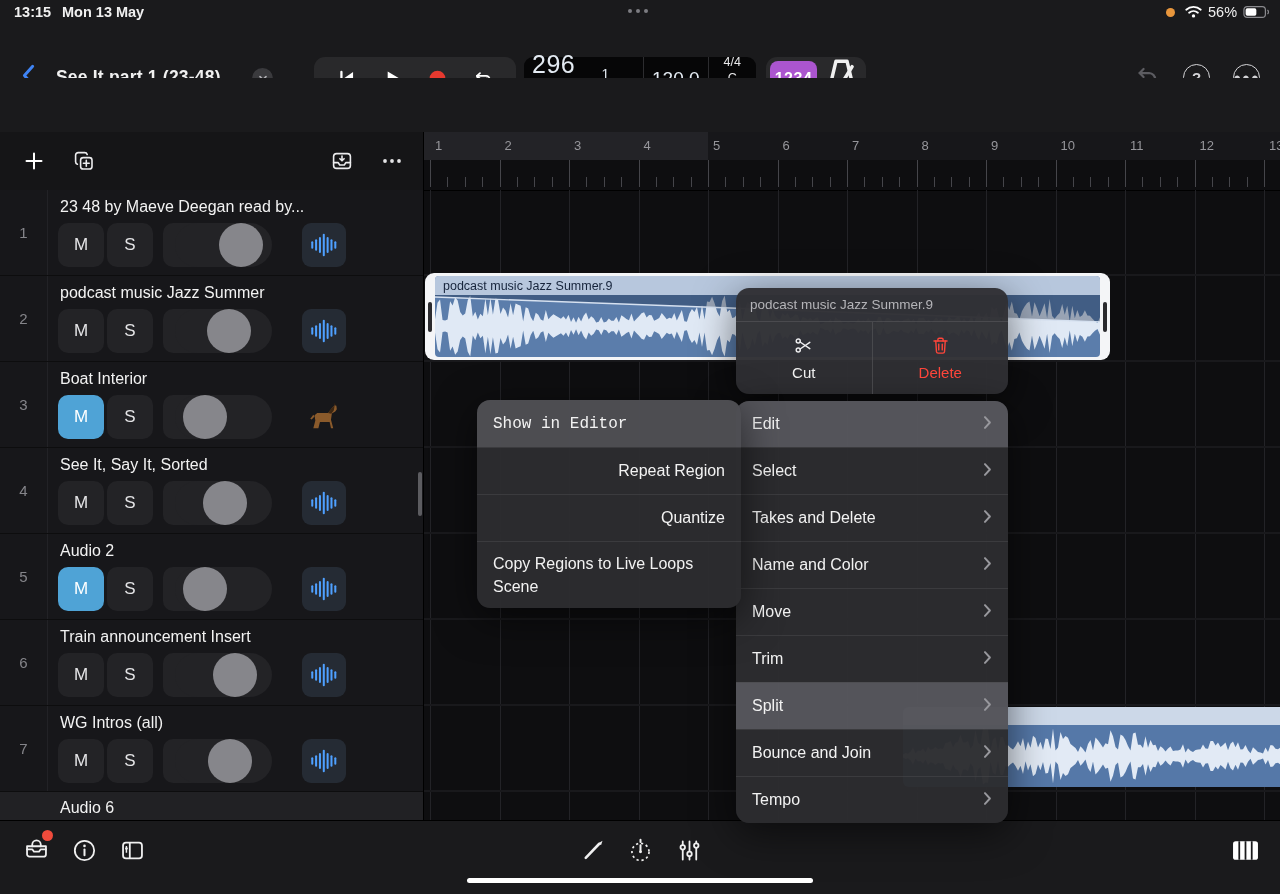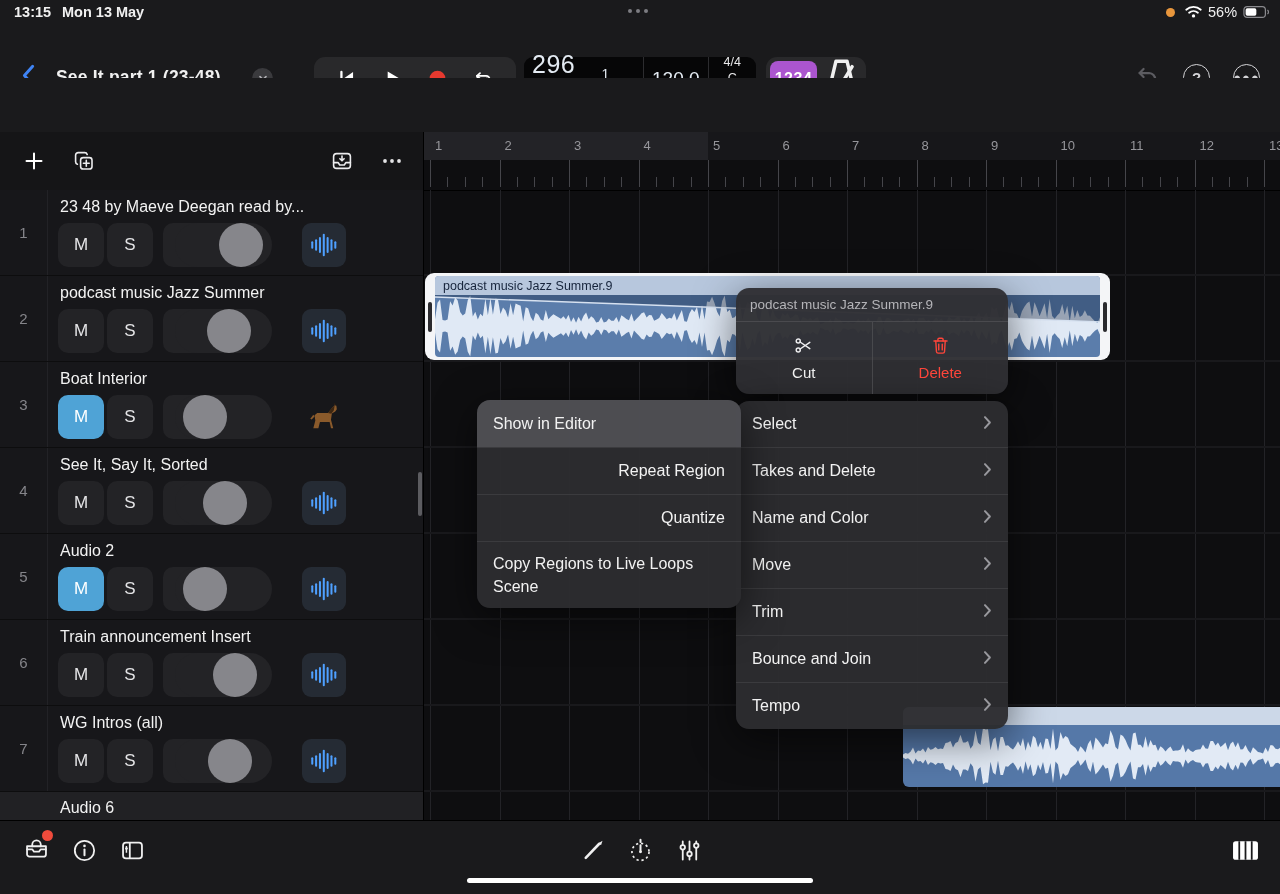--- a/index.html
+++ b/index.html
@@ -114,21 +114,21 @@
   .ctx-act svg{width:21px;height:21px;}
   .ctx-act.destructive{color:#ff453a;}
   #ctx-list{margin-top:7px;background:rgba(44,44,47,.97);border-radius:13px;overflow:hidden;box-shadow:0 10px 40px rgba(0,0,0,.55);}
   .ctx-item{height:46px;display:flex;align-items:center;justify-content:space-between;padding:0 16px;color:#f2f2f2;}
   .ctx-item + .ctx-item{border-top:1px solid rgba(72,72,76,.55);}
   .ctx-item.hl{background:rgba(105,105,112,.68);}
   #submenu{position:absolute;left:477px;top:400px;width:264px;z-index:41;background:rgba(44,44,47,.97);
            border-radius:13px;overflow:hidden;box-shadow:0 10px 40px rgba(0,0,0,.55);font-size:16px;}
   .sub-item{min-height:47px;display:flex;align-items:center;padding:0 16px;color:#f2f2f2;box-sizing:border-box;}
   .sub-item + .sub-item{border-top:1px solid rgba(72,72,76,.55);justify-content:flex-end;}
-  .sub-item.hl{background:rgba(105,105,112,.55);}
+  .sub-item.hl{background:rgba(105,105,112,.55);font-family:Liberation Mono, monospace;}
   .sub-item.tall{padding:10px 16px;line-height:1.45;}
   
   #bottombar{position:absolute;left:0;right:0;top:820px;height:74px;background:#1a1a1c;border-top:1px solid #000;z-index:10;}
   .bbtn{position:absolute;top:13px;width:32px;height:32px;display:flex;align-items:center;justify-content:center;}
   .bbtn svg{width:27px;height:27px;}
   #browser-badge{position:absolute;left:22px;top:-4px;width:11px;height:11px;border-radius:50%;background:#ef4b3c;}
   #homebar{position:absolute;left:467px;top:878px;width:346px;height:5px;border-radius:3px;background:#fff;z-index:50;}
 </style>
 </head>
 <body>
@@ -755,20 +755,26 @@
                   <path d="M9 6.8 V5.2 a1.5 1.5 0 0 1 1.5 -1.5 h3 a1.5 1.5 0 0 1 1.5 1.5 V6.8"></path>
                   <path d="M6.6 6.8 L7.4 19 a1.9 1.9 0 0 0 1.9 1.7 h5.4 a1.9 1.9 0 0 0 1.9 -1.7 L17.4 6.8"></path>
                   <path d="M10 10.4 V17 M14 10.4 V17"></path>
                 </g>
               </svg></span>
             <span>Delete</span>
           </div>
         </div>
     </div>
     <div id="ctx-list">
+        <div class="ctx-item hl">
+          <span>Edit</span>
+          <span><svg viewBox="0 0 12 20" width="9" height="15">
+              <path d="M2.6 2.8 L9.2 10 L2.6 17.2" stroke-linecap="round" stroke-linejoin="round" fill="none" stroke="#98989d" stroke-width="2.6"></path>
+            </svg></span>
+        </div>
         <div class="ctx-item">
           <span>Select</span>
           <span><svg viewBox="0 0 12 20" width="9" height="15">
               <path d="M2.6 2.8 L9.2 10 L2.6 17.2" stroke-linecap="round" stroke-linejoin="round" fill="none" stroke="#98989d" stroke-width="2.6"></path>
             </svg></span>
         </div>
         <div class="ctx-item">
           <span>Takes and Delete</span>
           <span><svg viewBox="0 0 12 20" width="9" height="15">
               <path d="M2.6 2.8 L9.2 10 L2.6 17.2" stroke-linecap="round" stroke-linejoin="round" fill="none" stroke="#98989d" stroke-width="2.6"></path>
@@ -785,20 +791,26 @@
           <span><svg viewBox="0 0 12 20" width="9" height="15">
               <path d="M2.6 2.8 L9.2 10 L2.6 17.2" stroke-linecap="round" stroke-linejoin="round" fill="none" stroke="#98989d" stroke-width="2.6"></path>
             </svg></span>
         </div>
         <div class="ctx-item">
           <span>Trim</span>
           <span><svg viewBox="0 0 12 20" width="9" height="15">
               <path d="M2.6 2.8 L9.2 10 L2.6 17.2" stroke-linecap="round" stroke-linejoin="round" fill="none" stroke="#98989d" stroke-width="2.6"></path>
             </svg></span>
         </div>
+        <div class="ctx-item hl">
+          <span>Split</span>
+          <span><svg viewBox="0 0 12 20" width="9" height="15">
+              <path d="M2.6 2.8 L9.2 10 L2.6 17.2" stroke-linecap="round" stroke-linejoin="round" fill="none" stroke="#98989d" stroke-width="2.6"></path>
+            </svg></span>
+        </div>
         <div class="ctx-item">
           <span>Bounce and Join</span>
           <span><svg viewBox="0 0 12 20" width="9" height="15">
               <path d="M2.6 2.8 L9.2 10 L2.6 17.2" stroke-linecap="round" stroke-linejoin="round" fill="none" stroke="#98989d" stroke-width="2.6"></path>
             </svg></span>
         </div>
         <div class="ctx-item">
           <span>Tempo</span>
           <span><svg viewBox="0 0 12 20" width="9" height="15">
               <path d="M2.6 2.8 L9.2 10 L2.6 17.2" stroke-linecap="round" stroke-linejoin="round" fill="none" stroke="#98989d" stroke-width="2.6"></path>

